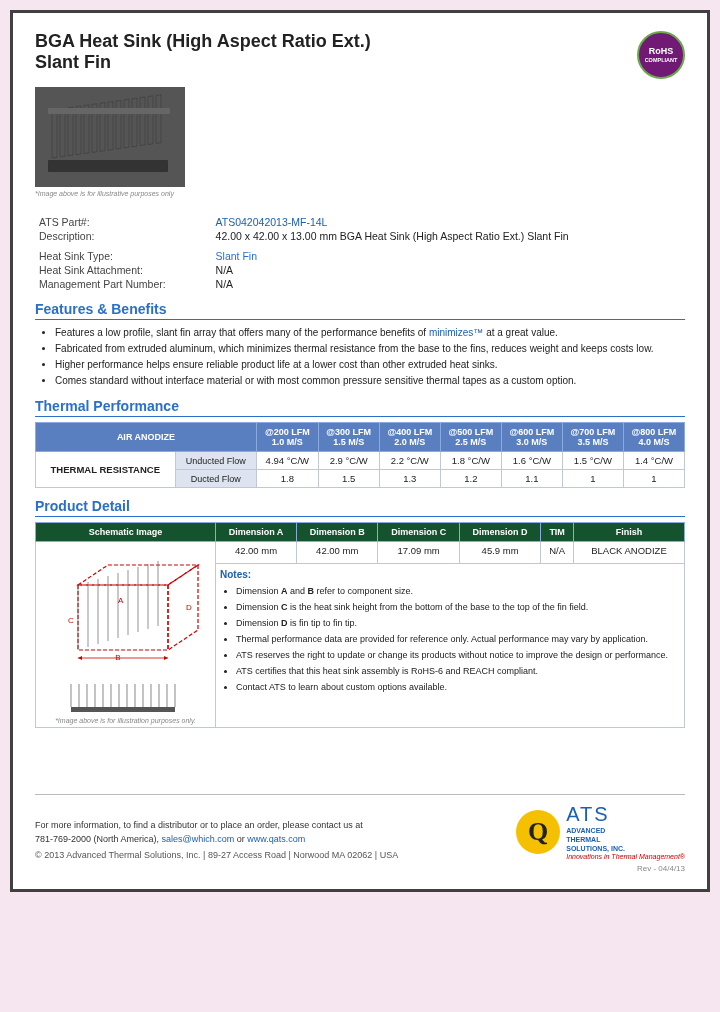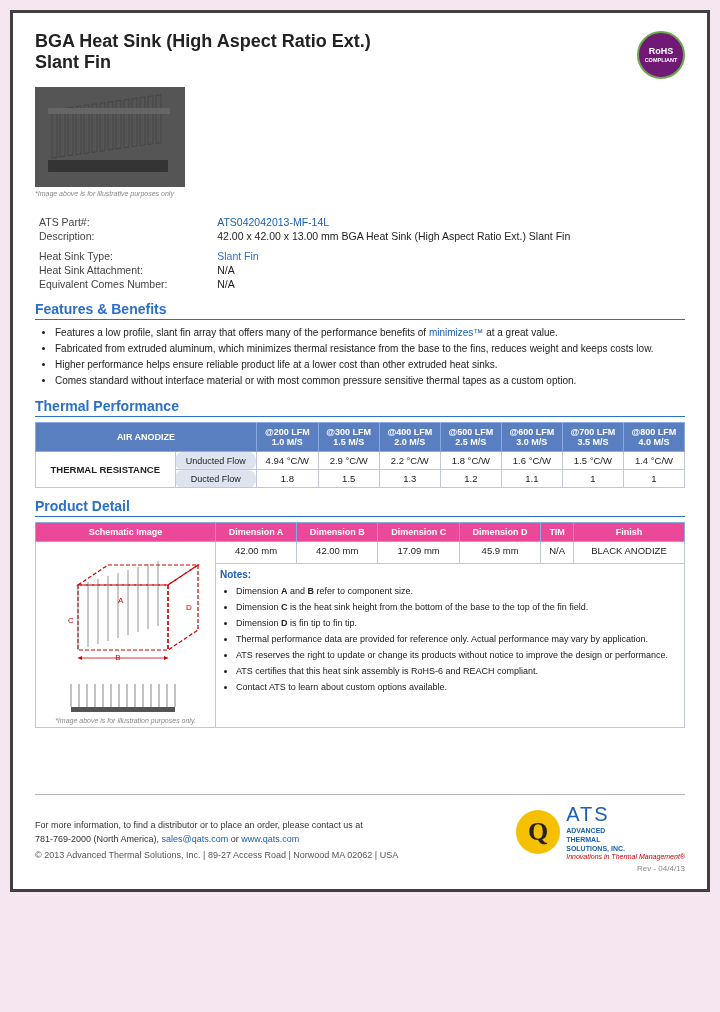--- a/index.html
+++ b/index.html
@@ -146,21 +146,20 @@
       padding: 3px 4px;
       background: #fff;
       font-size: 9.5px;
     }
     .perf-table .row-header {
       background: #dde4f0;
       font-weight: normal;
       text-align: center;
       color: #222;
       font-size: 9px;
-      border-radius: 8px;
     }
     .air-vel-cell {
       background: #5a7fc0;
       color: #fff;
       font-weight: bold;
       text-align: center;
       font-size: 9px;
       vertical-align: middle;
     }
     .thermal-res-cell {
@@ -172,21 +171,21 @@
     }
 
     
     .detail-table {
       width: 100%;
       border-collapse: collapse;
       font-size: 9.5px;
       margin-bottom: 8px;
     }
     .detail-table th {
-      background: #ec4899;
+      background: #14532d;
       color: #fff;
       padding: 4px 3px;
       border: 1px solid #8aaae0;
       font-size: 9px;
     }
     .detail-table td {
       border: 1px solid #c0c8d8;
       text-align: center;
       padding: 3px 4px;
       font-size: 9.5px;
@@ -349,21 +348,21 @@
             </tr>
         <tr>
           <td class="spec-label">Heat Sink Type:</td>
           <td class="spec-value link">Slant Fin</td>
         </tr>
         <tr>
           <td class="spec-label">Heat Sink Attachment:</td>
           <td class="spec-value">N/A</td>
         </tr>
         <tr>
-          <td class="spec-label">Equivalent Comes Number:</td>
+          <td class="spec-label">Management Part Number:</td>
           <td class="spec-value">N/A</td>
         </tr>
       </tbody>
         </table>
     </div>
   </div>
 
   <div class="section-title">Features &amp; Benefits</div>
   <ul class="features-list">
     <li>Features a low profile, slant fin array that offers many of the performance benefits of <span class="highlight">minimizes™</span> at a great value.</li>
@@ -510,21 +509,21 @@
   </table>
 
   <div class="spacer"></div>
 
   <hr class="footer-divider">
   <div class="footer-section">
     <div>
       <div class="footer-text">
         <span>For more information, to find a distributor or to place an order, please contact us at</span><br>
         <span>781-769-2000 (North America),</span>
-        <a href="#">sales@qats.com</a>
+        <a href="#">sales@which.com</a>
         <span> or </span>
         <a href="#">www.qats.com</a>
       </div>
       <div class="footer-copyright">© 2013 Advanced Thermal Solutions, Inc. | 89-27 Access Road | Norwood MA  02062 | USA</div>
     </div>
     <div class="ats-logo">
       <div class="ats-logo-circle">
         <span style="font-size:26px;font-weight:bold;color:#222;font-family:serif;">Q</span>
       </div>
       <div class="ats-logo-text">

